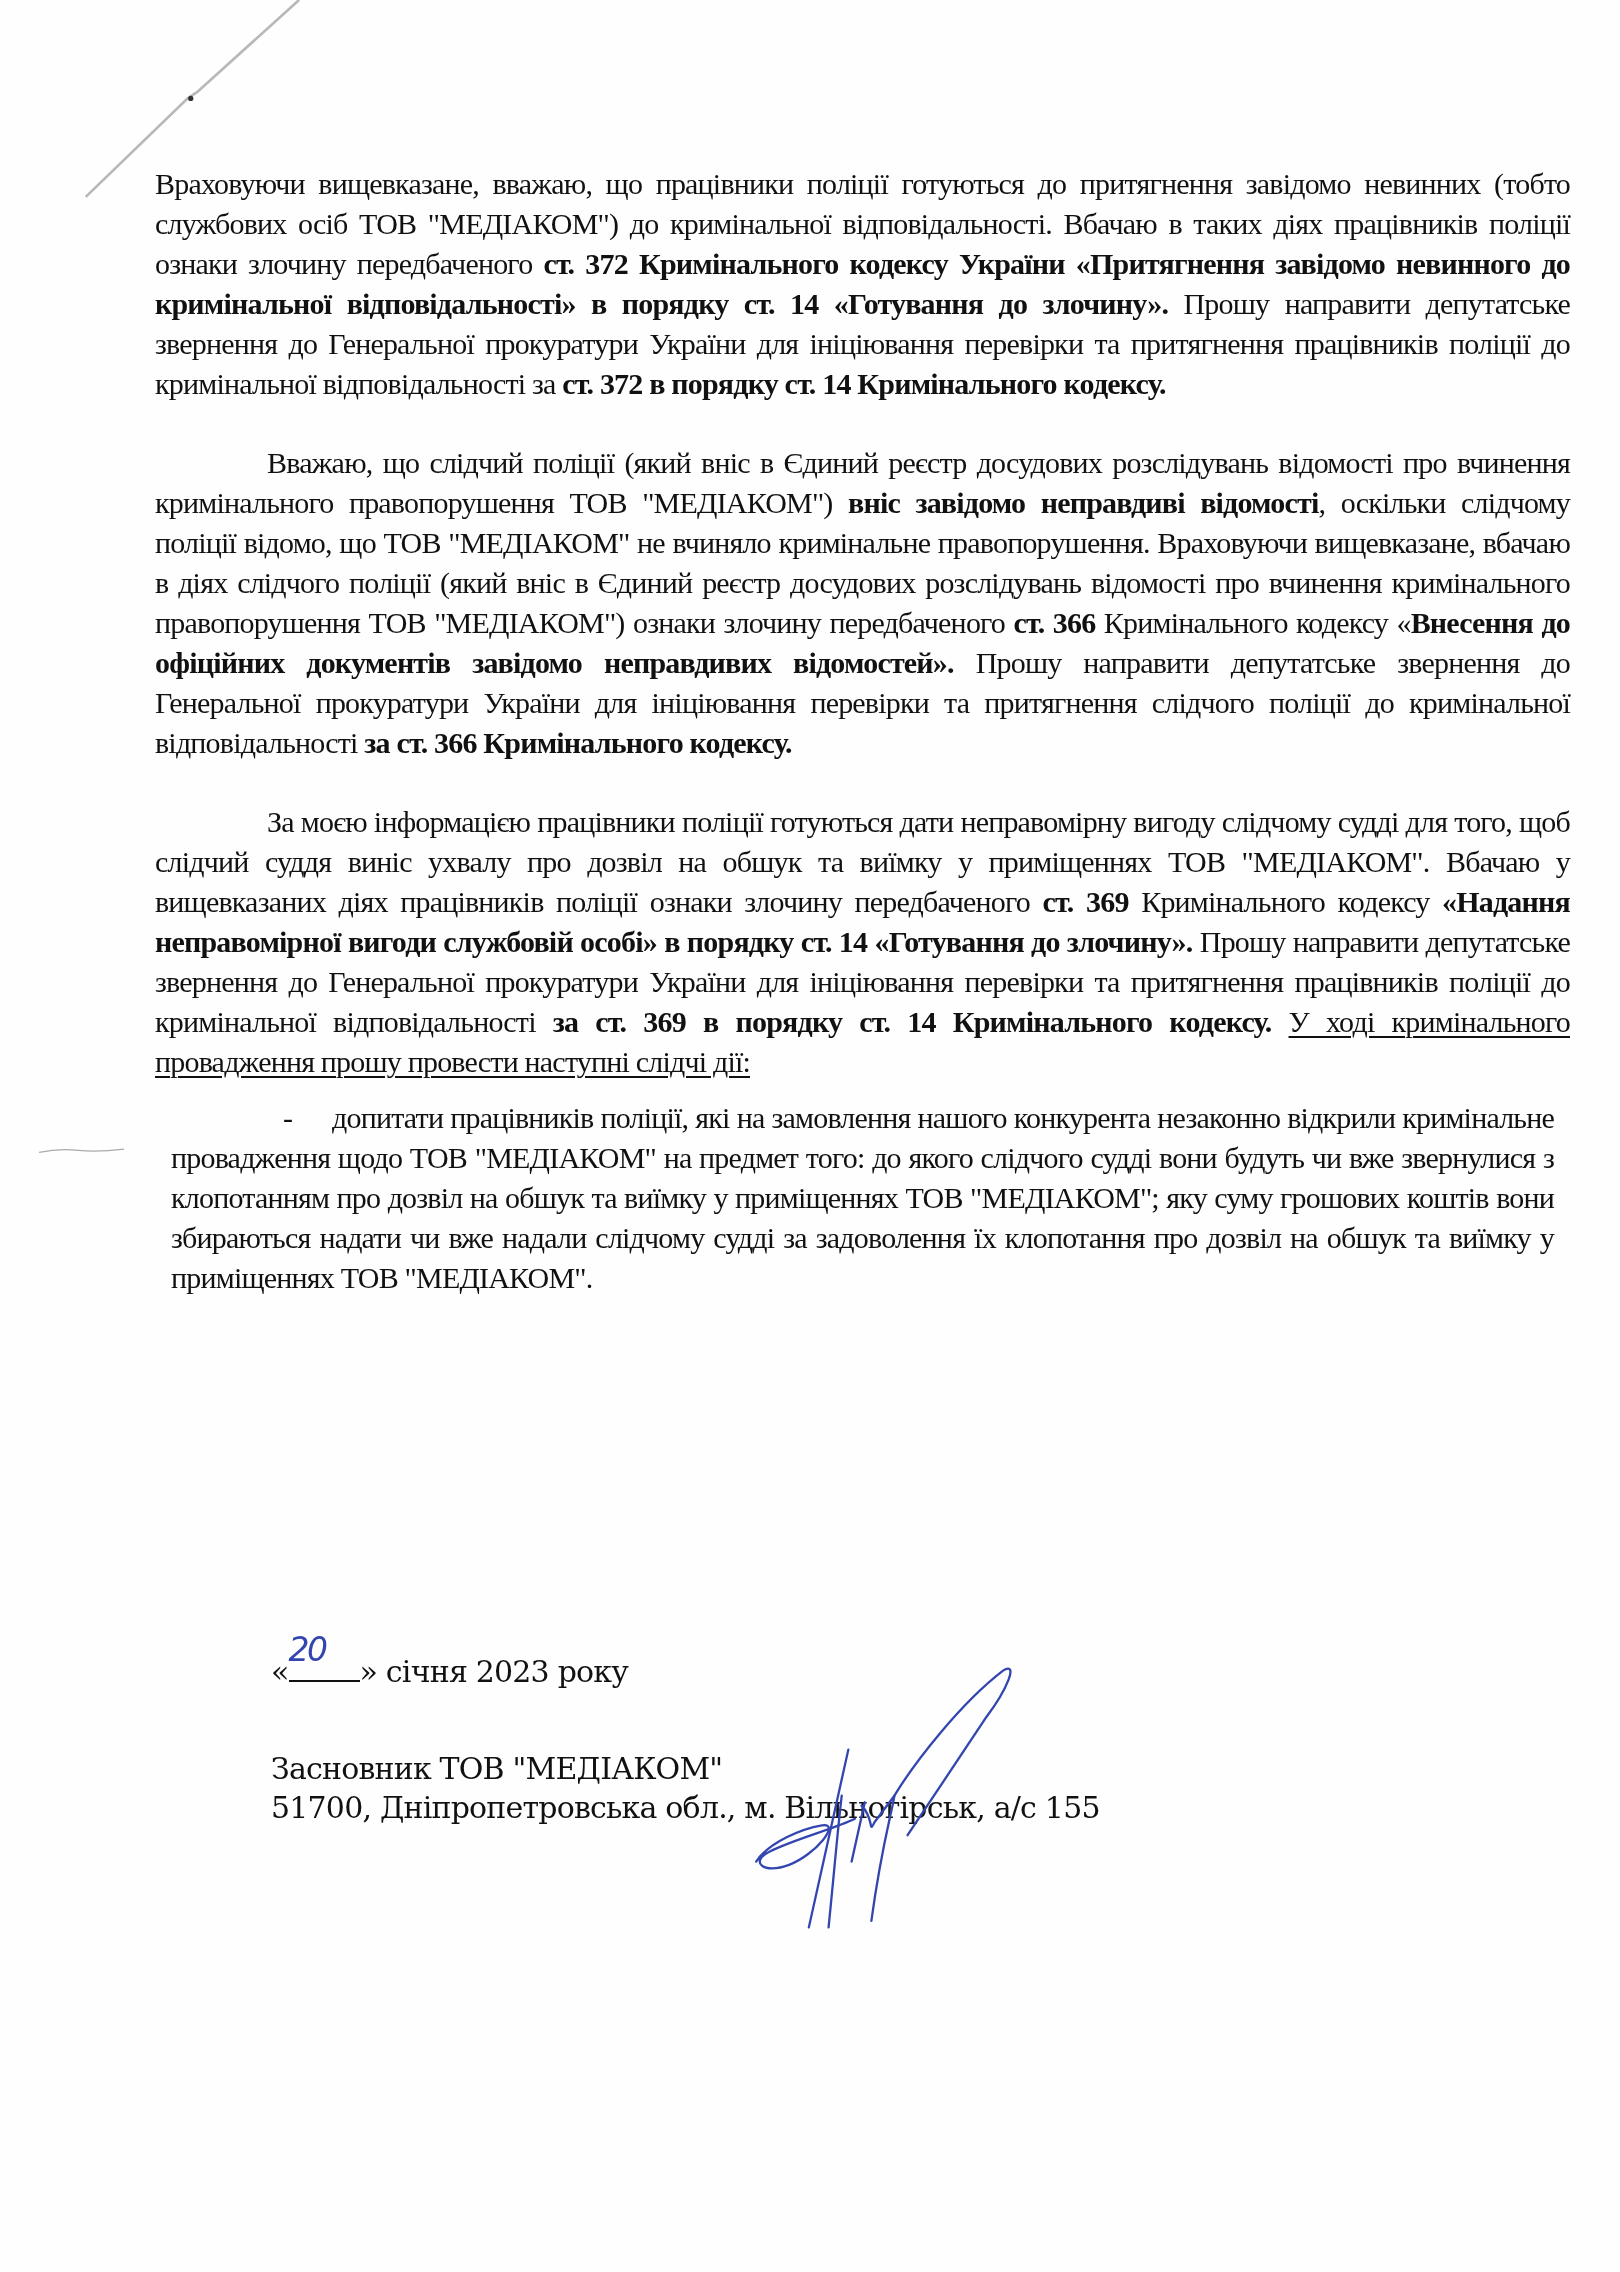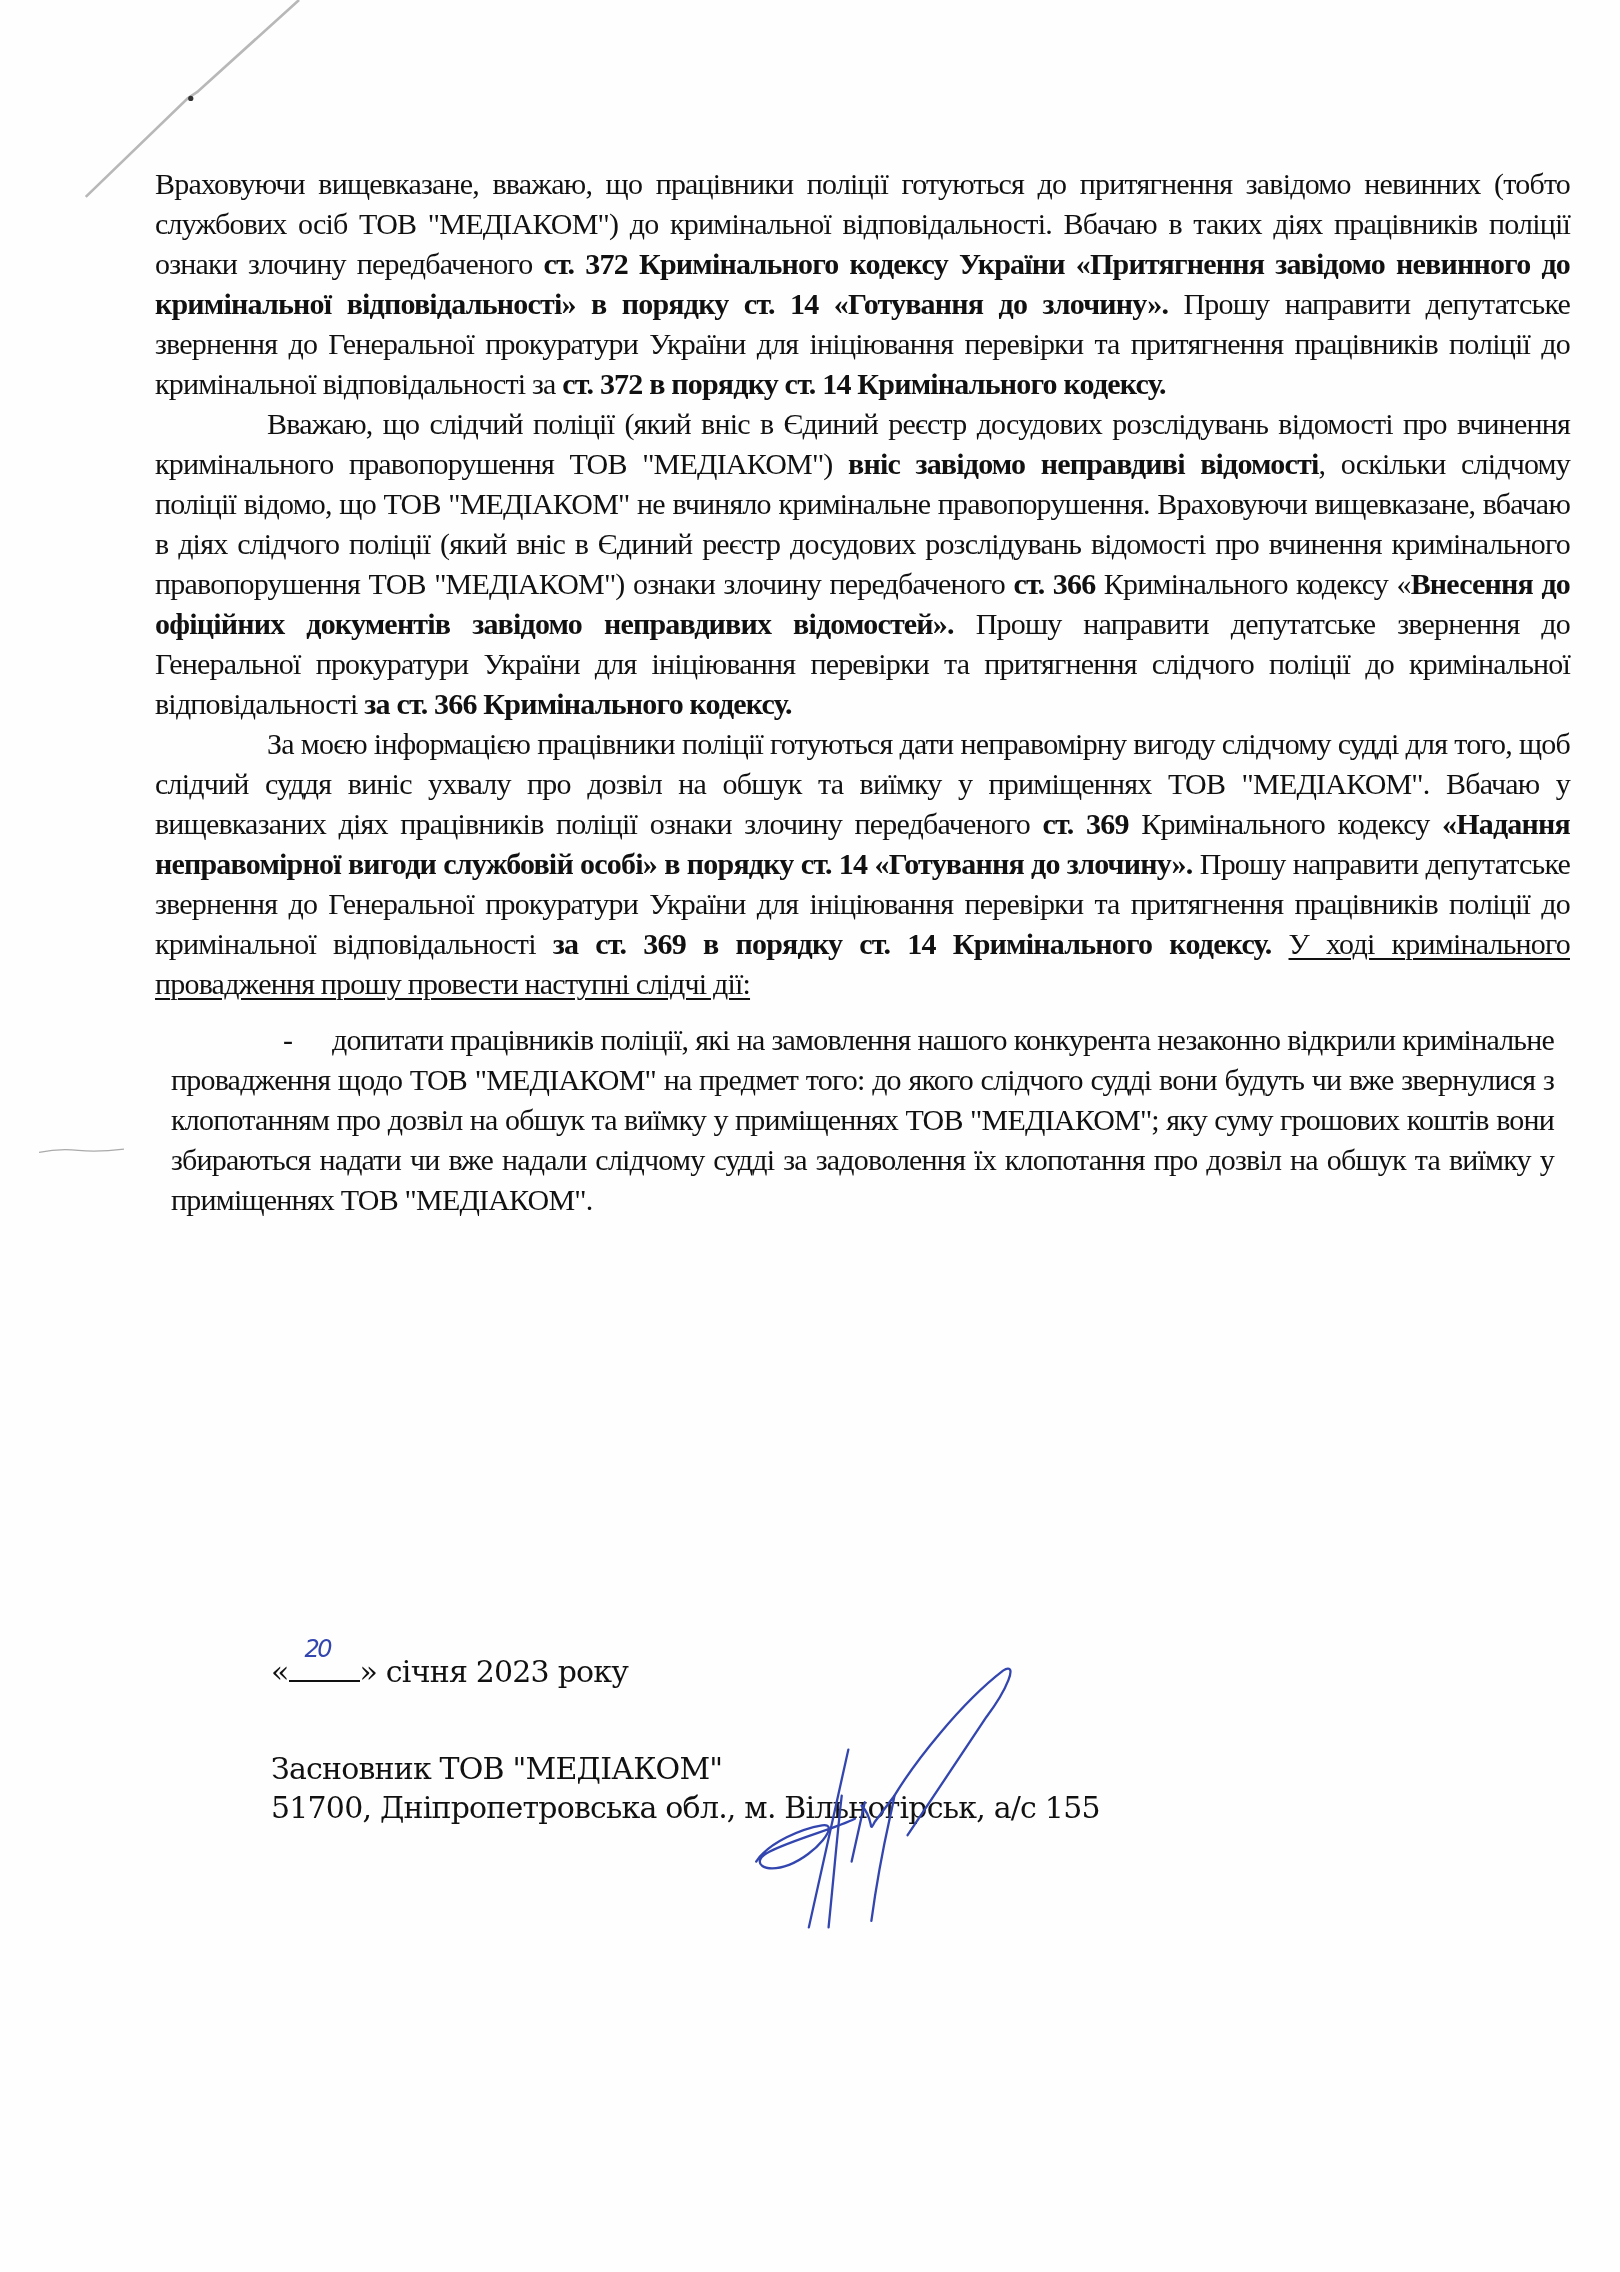--- a/index.html
+++ b/index.html
@@ -18,40 +18,40 @@
       position: absolute; left: 155px; top: 164px; width: 1415px;
       font-family: Liberation Serif, serif;
       font-size: 30px;
       line-height: 40px;
       color: #111111;
       font-stretch: condensed;
       letter-spacing: -0.8px;
     }
     .para { margin: 0; text-align: justify; }
     .para.indent { text-indent: 112px; }
-    .para + .para { }
+    .para + .para { margin-top: 39px; }
     b { font-weight: bold; }
     .ul { text-decoration: underline; text-decoration-thickness: 2px; text-underline-offset: 4px; }
     .list-item { margin: 16px; text-align: justify; text-indent: 112px; }
     .list-item .dash { display: inline-block; width: 49px; text-indent: 0; }
     .signature-block {
       position: absolute; left: 271px; top: 1652px;
       font-family: "DejaVu Serif", serif;
       font-size: 30px; line-height: 39px; color: #111111;
       letter-spacing: -0.8px;
     }
     .date-line { position: relative; height: 39px; }
     .day-blank {
       display: inline-block; width: 71px; border-bottom: 2px solid #111;
       position: relative; height: 26px; vertical-align: baseline;
     }
     .day-hand {
-      position: absolute; left: 16px; top: -24px;
+      position: absolute; left: 0; top: -24px;
       font-family: "DejaVu Sans", sans-serif; font-style: italic;
-      font-size: 24px; color: #3346b0; letter-spacing: -2.6px;
+      font-size: 33px; color: #3346b0; letter-spacing: -2.6px;
     }
     .sig-lines { margin-top: 58px; }
     .sig-line { height: 39px; }
     .sign-blank {
       display: inline-block; width: 208px; border-bottom: 2px solid #111;
       height: 24px; vertical-align: baseline;
     }
     .signature-svg {
       position: absolute; left: 743px; top: 1664px; width: 316px; height: 270px;
     }

